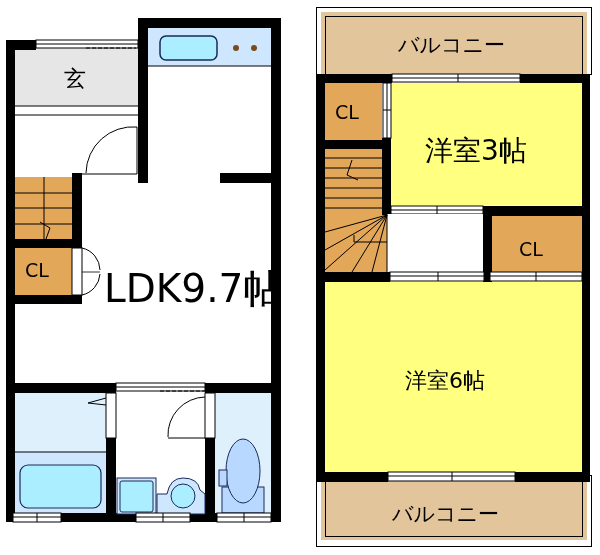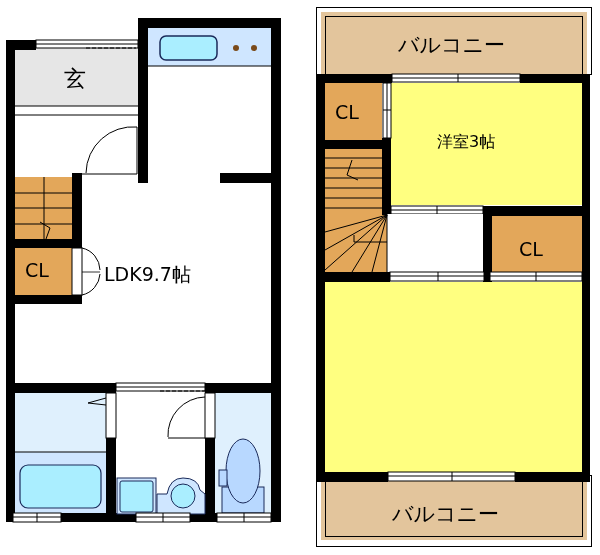--- a/index.html
+++ b/index.html
@@ -101,21 +101,21 @@
       <line x1="13" y1="517" x2="61" y2="517"></line>
         <line x1="37" y1="513" x2="37" y2="522"></line>
       <line x1="136" y1="517" x2="190" y2="517"></line>
         <line x1="163" y1="513" x2="163" y2="522"></line>
       <line x1="217" y1="517" x2="271" y2="517"></line>
         <line x1="244" y1="513" x2="244" y2="522"></line>
     </g>
   </svg>
 
   <div class="lbl" style="left:64px;top:64px;font-size:22px;">玄</div>
-  <div class="lbl" style="left:104px;top:262px;font-size:19px;">LDK9.7帖</div>
+  <div class="lbl" style="left:104px;top:262px;font-size:39px;">LDK9.7帖</div>
   <div class="lbl" style="left:25px;top:259px;font-size:19px;">CL</div>
 </div>
 
 <div class="abs" style="left:0;top:0;width:600px;height:555px;">
 
   <div class="abs" style="left:316px;top:7px;width:274px;height:66px;border:1px solid #000;background:#fff;"></div>
   <div class="abs" style="left:321px;top:12px;width:266px;height:62px;background:#e3c59c;"></div>
   <div class="abs" style="left:325px;top:16px;width:256px;height:58px;border:1px solid #000;border-bottom:none;"></div>
 
   <div class="abs" style="left:316px;top:475px;width:274px;height:70px;border:1px solid #000;background:#fff;"></div>
@@ -181,16 +181,17 @@
       <line x1="354" y1="242" x2="387" y2="242"></line>
     </g>
 
     <rect x="388" y="472" width="127" height="9" fill="#fff" stroke="#000" stroke-width="1"></rect>
     <line x1="388" y1="476" x2="515" y2="476" stroke="#000" stroke-width="1"></line>
     <line x1="452" y1="472" x2="452" y2="481" stroke="#000" stroke-width="1"></line>
   </svg>
 
   <div class="lbl" style="left:398px;top:31px;font-size:21px;">バルコニー</div>
   <div class="lbl" style="left:335px;top:101px;font-size:19px;">CL</div>
-  <div class="lbl" style="left:437px;top:132px;font-size:16px;">洋室3帖</div>
+  <div class="lbl" style="left:425px;top:132px;font-size:28px;">洋室3帖</div>
   <div class="lbl" style="left:519px;top:238px;font-size:19px;">CL</div>
+  <div class="lbl" style="left:405px;top:366px;font-size:22px;">洋室6帖</div>
   <div class="lbl" style="left:392px;top:500px;font-size:21px;">バルコニー</div>
 </div>
 
 </body></html>

